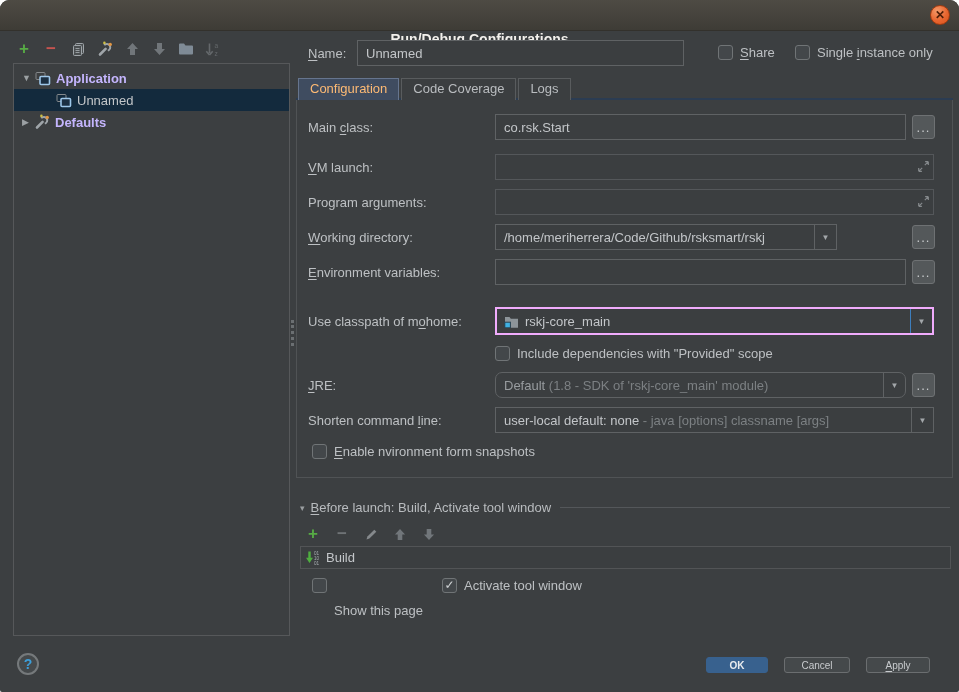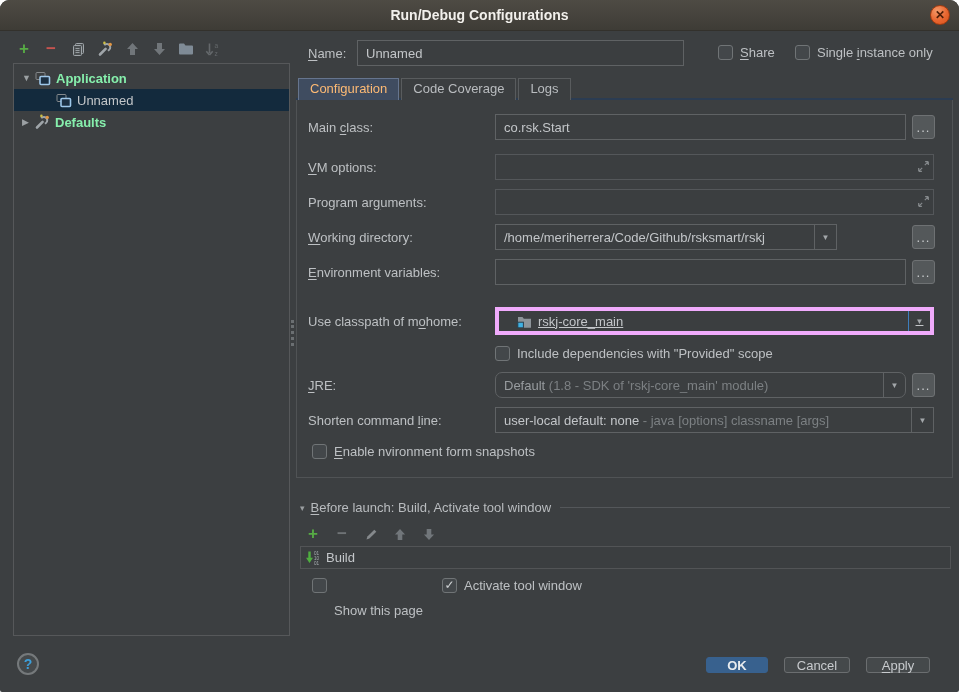--- a/index.html
+++ b/index.html
@@ -1,48 +1,48 @@
 <!DOCTYPE html>
 <html><head>
 <meta charset="utf-8">
 <style>
   html,body{margin:0;padding:0;background:#ffffff;font-family:"Liberation Sans",sans-serif;}
   .window{position:relative;width:959px;height:692px;background:#3c3f41;border-radius:9px 9px 2px 2px;overflow:hidden;}
   
   .titlebar{position:absolute;left:0;top:0;right:0;height:30px;background:linear-gradient(#4e4b44,#3e3c36);border-bottom:1px solid #33312c;}
-  .title{height:30px;line-height:30px;text-align:center;color:#f2f0ec;font-weight:bold;font-size:14px;}
+  .title{height:30px;line-height:30px;text-align:center;color:#f2f0ec;font-weight:bold;font-size:14px;margin-top:24px;}
   .close-btn{position:absolute;right:9px;top:5px;width:20px;height:20px;border-radius:50%;
     background:radial-gradient(circle at 35% 28%,#f49a6a,#e8652f 55%,#d9531b);border:1px solid #a03b10;
     box-sizing:border-box;color:#4e1d07;font-size:12px;font-weight:bold;text-align:center;line-height:18px;cursor:default;}
   
   .tree-toolbar{position:absolute;left:16px;top:41px;height:16px;display:flex;gap:11px;align-items:center;}
   .tbtn{width:16px;height:16px;display:flex;align-items:center;justify-content:center;}
   .glyph-plus{color:#57ab45;font-size:17px;font-weight:bold;line-height:14px;}
   .glyph-minus{color:#c75450;font-size:17px;font-weight:bold;line-height:12px;}
   .glyph-minus.dim{color:#6f7376;}
   
   .tree-box{position:absolute;left:13px;top:63px;width:277px;height:573px;border:1px solid #56585a;box-sizing:border-box;background:#3c3f41;}
   .tree-row{position:absolute;left:0;right:0;height:22px;display:flex;align-items:center;font-size:13px;color:#c3c6c9;}
   .tree-row .twisty{width:10px;margin-left:8px;font-size:9px;color:#9ba0a3;}
   .tree-row.selected{background:#132a3d;}
-  .tree-row .bold{font-weight:bold;color:#86efac;}
+  .tree-row .bold{font-weight:bold;color:#c4b5fd;}
   .ticon{display:flex;margin:0 5px 0 2px;}
   
   .splitter{position:absolute;left:291px;top:320px;height:26px;width:0;border-left:3px dotted #6b6f72;}
   
   .lbl{position:absolute;height:26px;display:flex;align-items:center;font-size:13px;color:#bdc0c3;white-space:pre;}
   .mn{text-decoration:underline;text-underline-offset:2px;}
   .tfield{position:absolute;box-sizing:border-box;height:26px;background:#3b3e40;border:1px solid #5f6264;
     color:#c3c6c9;font-size:13px;font-family:"Liberation Sans",sans-serif;padding:0 8px;outline:none;}
   .tfield.dim-border{border-color:#54575a;}
   .combo{position:absolute;box-sizing:border-box;height:26px;background:#3b3e40;border:1px solid #5f6264;
     color:#c3c6c9;font-size:13px;display:flex;align-items:center;padding-left:8px;white-space:pre;}
   .combo .dd{margin-left:auto;align-self:stretch;width:21px;border-left:1px solid #5f6264;display:flex;
     align-items:center;justify-content:center;color:#a3a7aa;font-size:8px;}
-  .combo.focused{border:4px solid #f0abfc;padding-left:18px;text-decoration:underline;}
+  .combo.focused{border:2px solid #f0abfc;padding-left:7px;}
   .combo.focused .dd{border-left:1px solid #3d7ebd;}
   .dimtext{color:#7c8083;}
   .midtext{color:#989c9f;}
   .aux{position:absolute;box-sizing:border-box;width:23px;height:24px;background:#54585a;border:1px solid #6e7173;
     border-radius:3px;color:#c9ccce;display:flex;align-items:center;justify-content:center;font-size:13px;line-height:1;letter-spacing:1px;}
   .expand-ic{position:absolute;right:6px;top:6px;}
   .cb{position:absolute;box-sizing:border-box;width:15px;height:15px;background:#43474a;border:1px solid #707476;
     border-radius:3px;color:#cfd2d4;font-size:12px;line-height:13px;text-align:center;}
   .cb-lbl{position:absolute;height:16px;display:flex;align-items:center;font-size:13px;color:#bdc0c3;white-space:pre;}
   
@@ -56,21 +56,21 @@
   
   .bl-header{position:absolute;left:300px;top:500px;width:650px;display:flex;align-items:center;font-size:13px;color:#b9bcbf;white-space:pre;}
   .bl-header .arrow{color:#9a9ea1;font-size:9px;margin-right:6px;}
   .bl-header .rule{flex:1;height:1px;background:#54575a;margin-left:9px;}
   .bl-toolbar{position:absolute;left:305px;top:526px;display:flex;gap:13px;align-items:center;height:16px;}
   .bl-list{position:absolute;left:300px;top:546px;width:651px;height:23px;box-sizing:border-box;border:1px solid #525456;
     background:#3b3e40;display:flex;align-items:center;padding-left:4px;font-size:13px;color:#c3c6c9;}
   
   .help-btn{position:absolute;left:17px;top:653px;width:22px;height:22px;box-sizing:border-box;border-radius:50%;
     background:#45494b;border:2px solid #75797b;color:#3d9ed8;font-weight:bold;font-size:14px;text-align:center;line-height:18px;}
-  .btn{position:absolute;box-sizing:border-box;height:16px;border-radius:3px;font-size:13px;display:flex;
+  .btn{position:absolute;box-sizing:border-box;height:16px;border-radius:3px;font-size:10px;display:flex;
     align-items:center;justify-content:center;background:#45494b;border:1px solid #6b6e70;color:#c8cbce;white-space:pre;}
   .btn.primary{background:#38618e;border:1px solid #38618e;color:#e9ecef;font-weight:bold;}
   svg{display:block;}
 </style>
 </head>
 <body>
 
 <div class="window">
 
   <div class="titlebar">
@@ -186,21 +186,21 @@
   </div>
   <div class="tabstrip"></div>
   <div class="panel"></div>
 
   <div class="lbl" style="left:308px;top:114px;"><span>Main </span><span class="mn">c</span><span>lass:</span></div>
   <input class="tfield" style="left: 495px; top: 114px; width: 411px;" value="co.rsk.Start">
   <div class="aux" style="left:912px;top:115px;">
       <span>...</span>
     </div>
 
-  <div class="lbl" style="left:308px;top:154px;"><span></span><span class="mn">V</span><span>M options:</span></div>
+  <div class="lbl" style="left:308px;top:154px;"><span></span><span class="mn">V</span><span>M launch:</span></div>
   <input class="tfield dim-border" style="left: 495px; top: 154px; width: 439px;" value="">
   <span class="expand-ic" style="left:917px;top:160px;">
       <svg width="13" height="13" viewBox="0 0 13 13">
         <g stroke="#85898c" stroke-width="1.2" fill="none">
           <path d="M7.8 5.2 L11.3 1.7 M11.3 1.7 h-3.2 M11.3 1.7 v3.2"></path>
           <path d="M5.2 7.8 L1.7 11.3 M1.7 11.3 h3.2 M1.7 11.3 v-3.2"></path>
         </g>
       </svg>
     </span>
 

